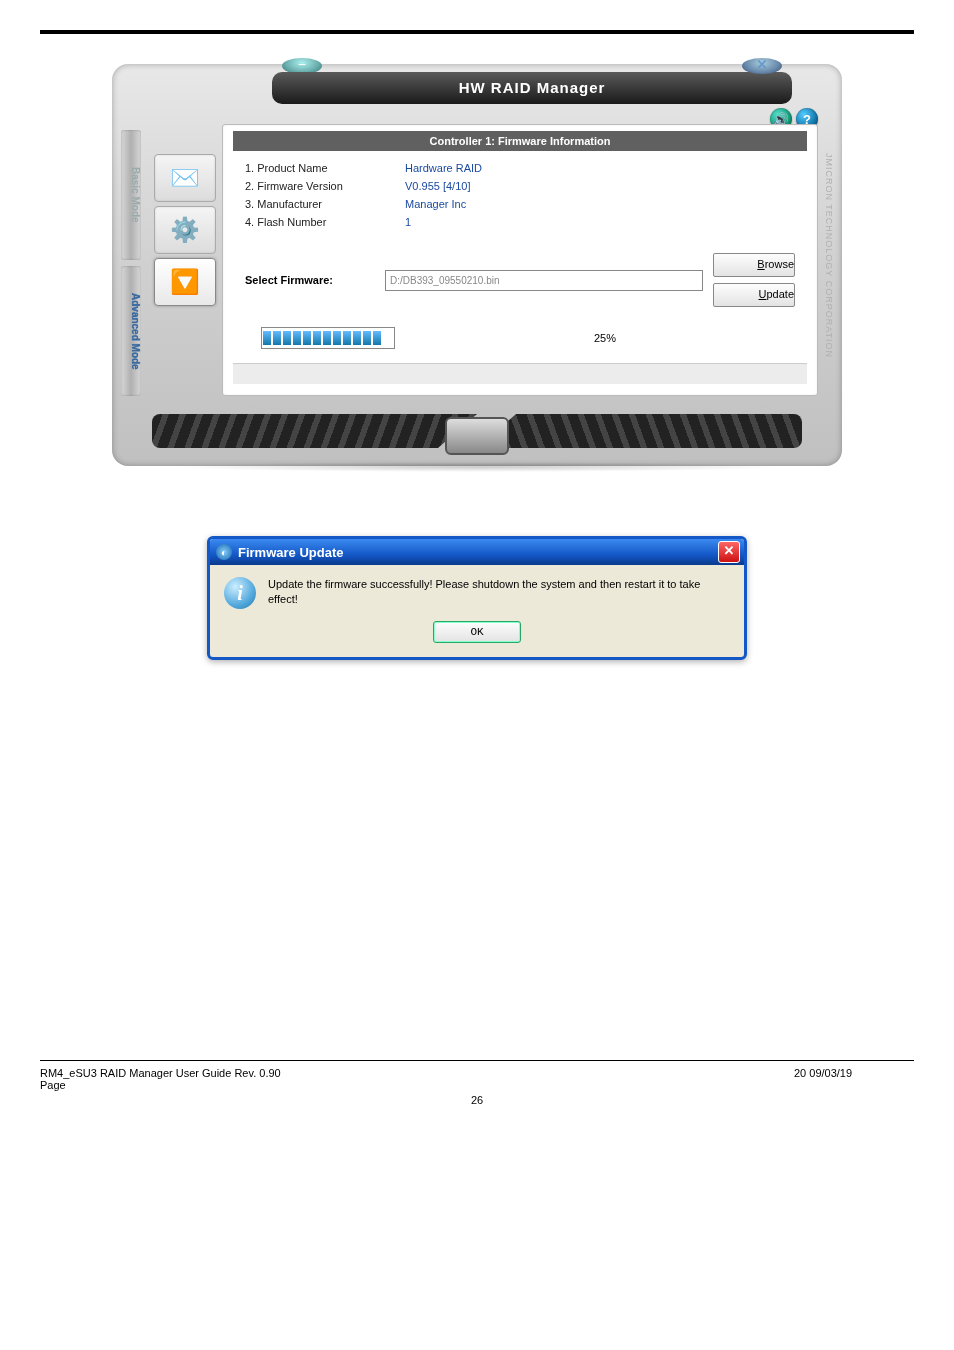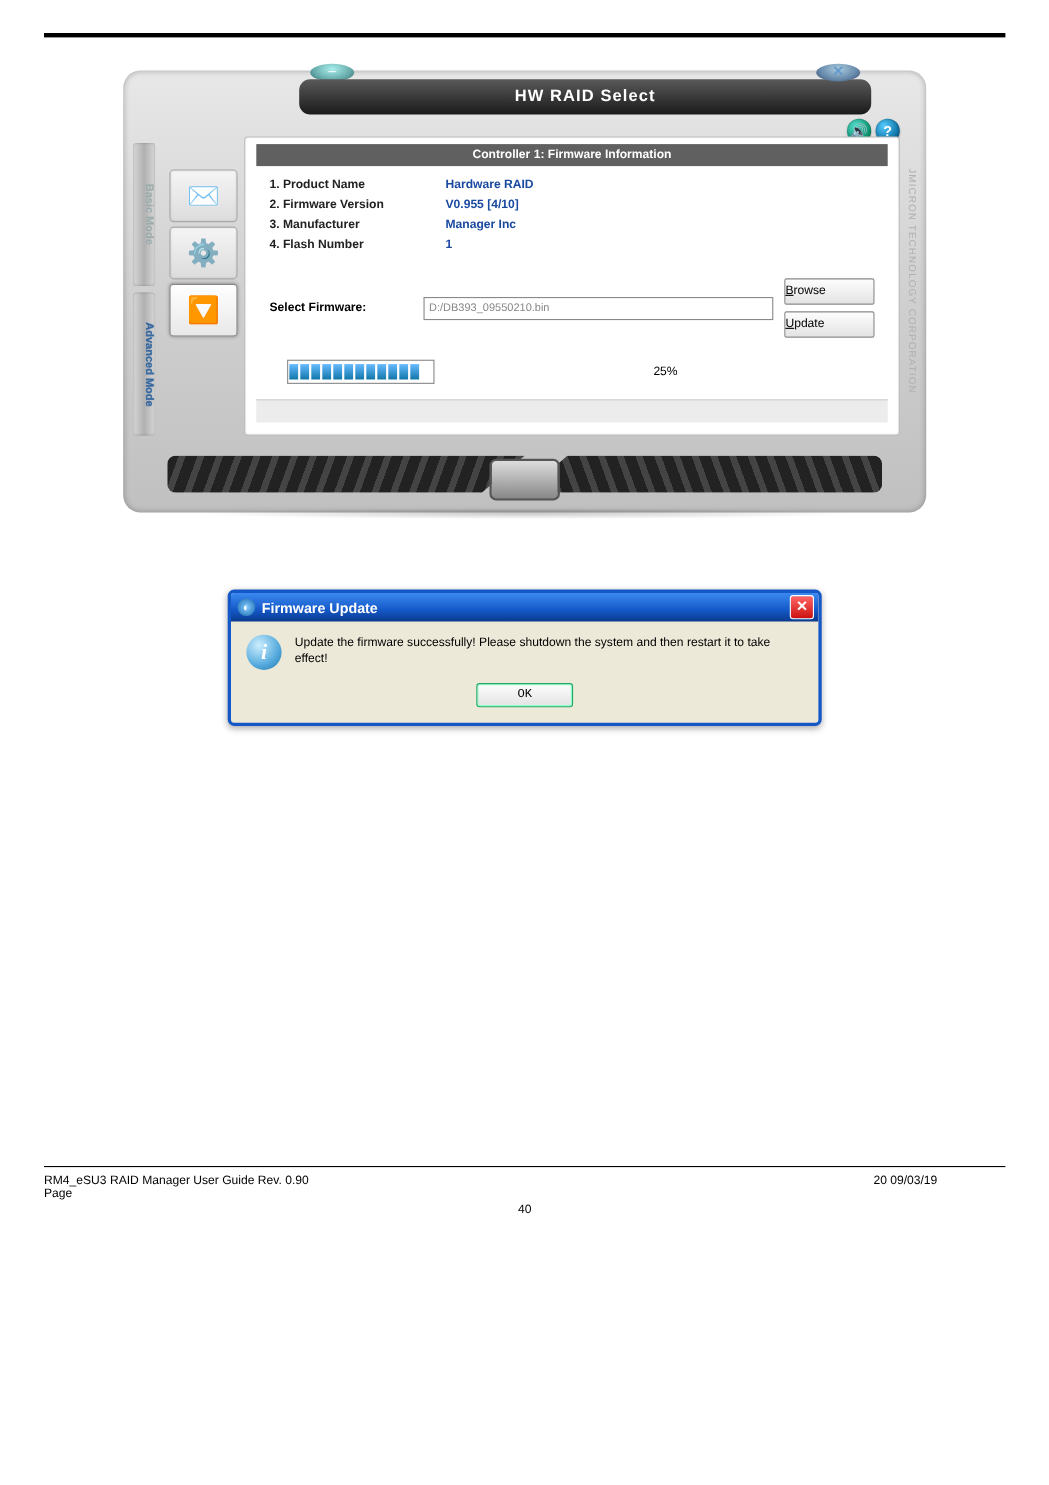--- a/index.html
+++ b/index.html
@@ -23,27 +23,27 @@
 .rail-adv{color:#3a6aa0;text-shadow:0 0 1px #3a6aa0;height:130px}
 .nav-col{width:60px;display:flex;flex-direction:column;gap:4px;padding-top:30px}
 .nav-slot{width:60px;height:46px;background:linear-gradient(180deg,#f5f5f5,#dcdcdc);border:1px solid #aaa;border-radius:4px;display:flex;align-items:center;justify-content:center;box-shadow:inset 0 0 2px rgba(0,0,0,.15)}
 .nav-slot.active{background:linear-gradient(180deg,#fff,#e8e8e8);border-color:#888;box-shadow:0 0 3px rgba(0,0,0,.3)}
 .nav-ico{font-size:24px}
 .main-panel{flex:1;background:#fff;border:1px solid #bbb;border-radius:3px;padding:6px 10px 10px 10px;box-shadow:inset 0 0 2px rgba(0,0,0,.1)}
 .section-title{color:#1a4aa0;font-weight:bold;font-size:12px;font-family:"Trebuchet MS",Arial;padding:2px 0 6px 2px}
 .ctrl-header{background:#606060;color:#fff;font-size:11px;font-weight:bold;font-family:"Trebuchet MS",Arial;text-align:center;padding:4px 0}
 .info-grid{padding:8px 12px 12px 12px;font-size:11px;font-family:"Trebuchet MS",Arial}
 .info-row{display:flex;padding:3px 0}
-.info-label{width:160px;color:#222;font-weight:bold}
-.info-value{color:#1a4aa0;font-weight:bold}
+.info-label{width:160px;color:#222;font-weight:normal}
+.info-value{color:#1a4aa0;font-weight:normal}
 .sel-row{display:flex;align-items:center;padding:10px 12px 4px 12px;gap:10px;font-family:"Trebuchet MS",Arial;font-size:11px}
 .sel-label{font-weight:bold;width:130px}
 .sel-input{flex:1;height:19px;border:1px solid #888;background:#fff;color:#888;font-size:10px;padding:0 4px;font-family:Arial}
 .btn-col{display:flex;flex-direction:column;gap:6px}
-.win-btn{width:80px;height:22px;background:linear-gradient(180deg,#fdfdfd,#e3e3e3);border:1px solid #888;border-radius:2px;font-size:11px;font-family:"Trebuchet MS",Arial;text-align:left;line-height:20px}
+.win-btn{width:80px;height:22px;background:linear-gradient(180deg,#fdfdfd,#e3e3e3);border:1px solid #888;border-radius:2px;font-size:11px;font-family:"Trebuchet MS",Arial;text-align:right;line-height:20px}
 .win-btn u{text-decoration:underline}
 .prog-row{display:flex;align-items:center;gap:20px;margin:16px 12px 14px 28px}
 .prog-bar-outer{width:130px;height:18px;border:1px solid #888;background:#fff;display:flex;align-items:center;padding:1px;gap:0}
 .pblock{width:8px;height:14px;background:linear-gradient(180deg,#6bf,#17a);margin-right:2px}
 .prog-txt{font-size:11px;font-family:"Trebuchet MS",Arial;flex:1;text-align:center}
 .event-bar{height:20px;background:#ececec;border-top:1px solid #ccc;margin-top:10px}
 .right-rail{position:absolute;right:4px;top:12px;width:18px;height:260px;display:flex;align-items:center;justify-content:center}
 .right-txt{writing-mode:vertical-rl;font-size:9px;color:#b0b0b0;font-family:Arial;letter-spacing:1px}
 .bottom-deco{height:60px;position:relative;display:flex;align-items:center;justify-content:center}
 .stripes{position:absolute;top:8px;left:40px;right:40px;height:34px;display:flex}
@@ -72,21 +72,21 @@
 </head>
 <body>
 
 <div class="page">
   <div class="hr-top"></div>
 
   <div class="app-shell">
     <div class="app-bg">
       <div class="titlebar">
         <div class="title-min">–</div>
-        <div class="title-pill">HW RAID Select</div>
+        <div class="title-pill">HW RAID Manager</div>
         <div class="title-close">✕</div>
         <div class="top-icons">
           <div class="round-btn rb-snd">🔊</div>
           <div class="round-btn rb-help">?</div>
         </div>
       </div>
 
       <div class="content-row">
         <div class="left-rail">
           <div class="rail-seg rail-txt rail-basic">Basic Mode</div>
@@ -190,15 +190,15 @@
   </div>
 
   <div class="footer">
     <div class="footer-row">
       <div class="footer-left">RM4_eSU3 RAID Manager User Guide Rev. 0.90</div>
       <div class="footer-right">20  09/03/19</div>
     </div>
     <div class="footer-row">
       <div class="footer-left"> Page</div>
     </div>
-    <div class="footer-center">40</div>
+    <div class="footer-center">26</div>
   </div>
 </div>
 
 </body></html>

